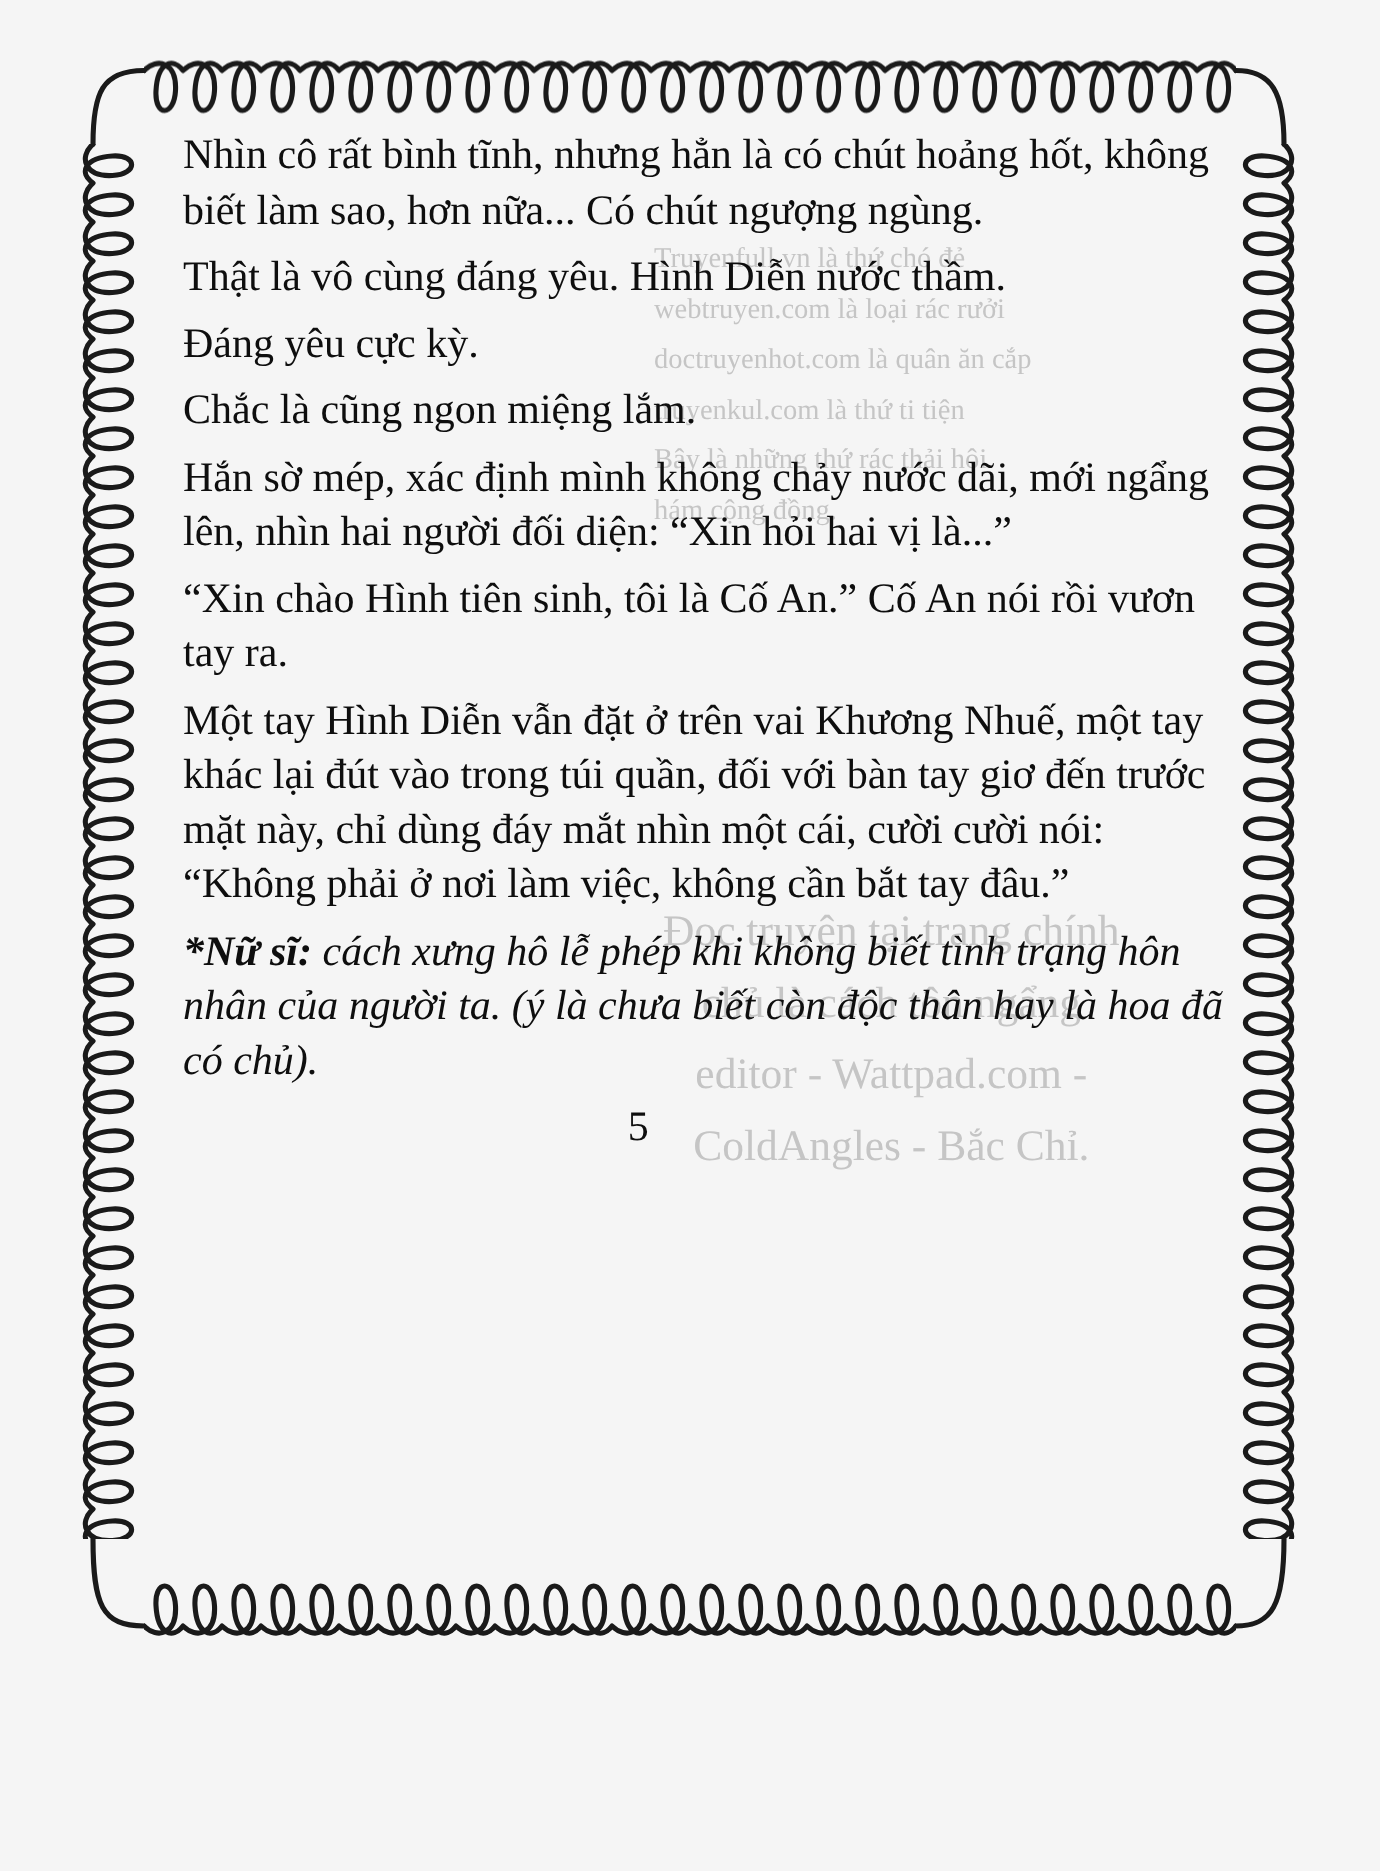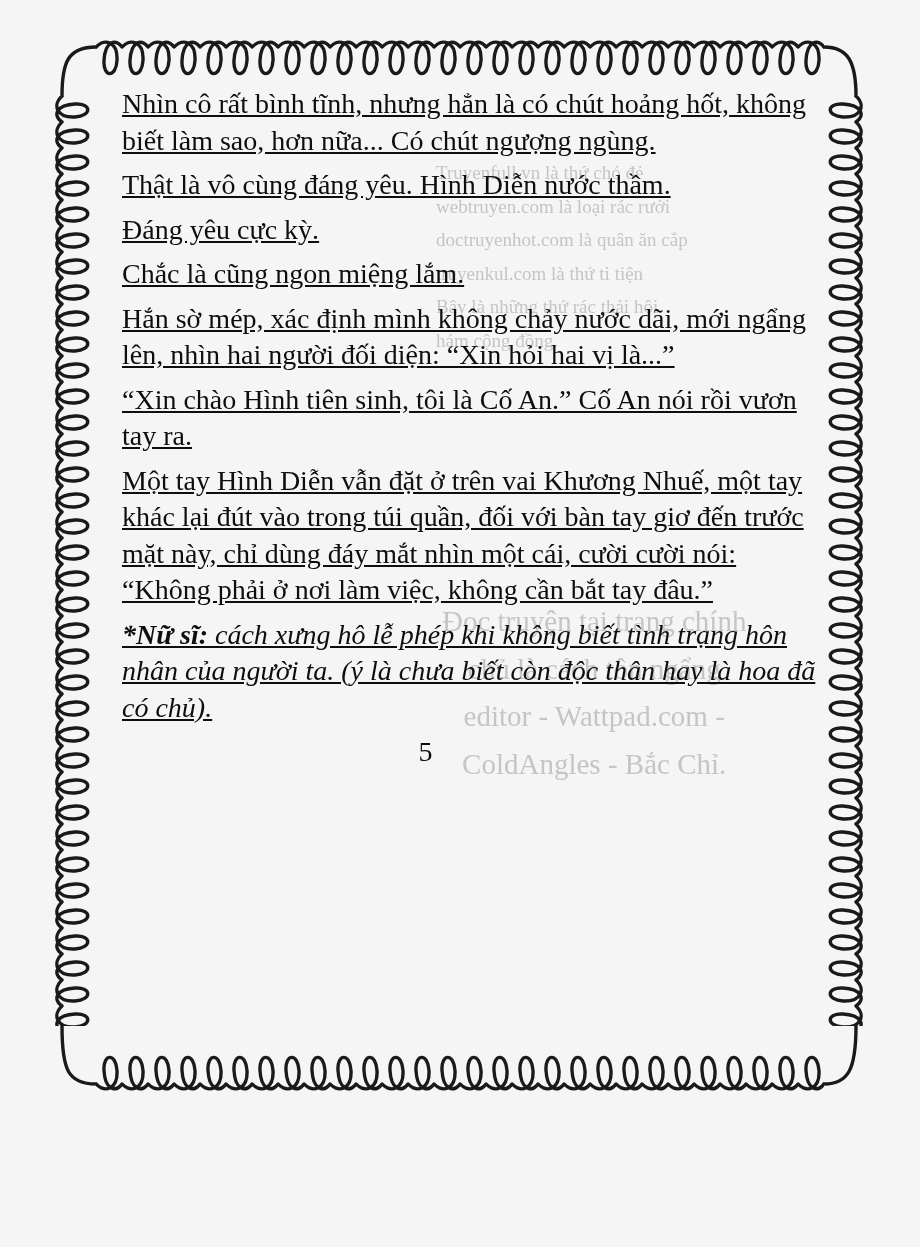--- a/index.html
+++ b/index.html
@@ -17,21 +17,21 @@
     white-space:nowrap;
   }
   .wm1{left:436px;top:156px;font-size:19px;line-height:33.5px;}
   .wm2{left:442px;top:598px;font-size:29px;line-height:47.5px;text-align:center;}
   .content{
     position:absolute;z-index:2;
     left:122px;top:86px;width:702px;
     font-size:28px;line-height:36.5px;
     color:#0e0e0e;
   }
-  .content p{margin:0 0 8px 0;text-decoration:underline;}
+  .content p{margin:0 0 8px 0;}
   .footnote{font-style:italic;}
   .footnote .fn-label{font-weight:bold;}
   .page-number{
     text-align:center;
     margin-top:6px;
     margin-right:95px;
     font-size:28px;
     color:#0e0e0e;
   }
 </style>

